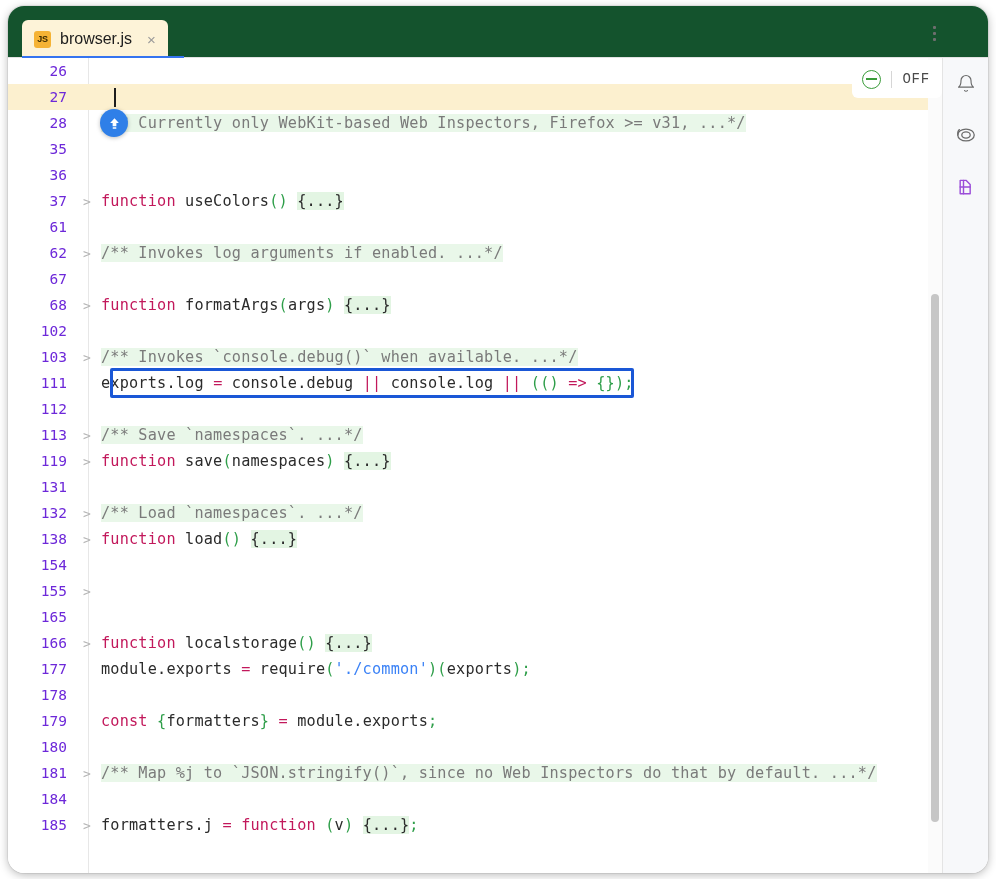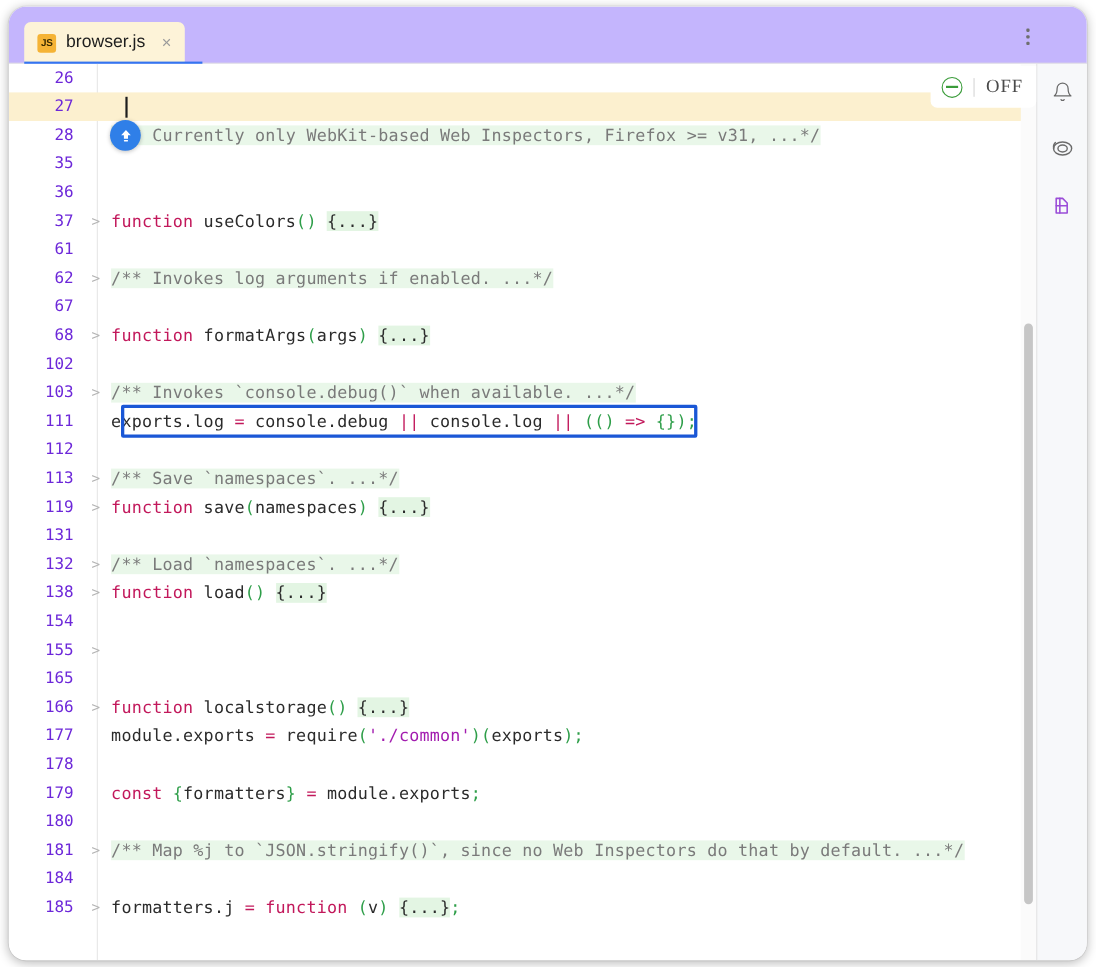--- a/index.html
+++ b/index.html
@@ -19,21 +19,21 @@
     border-radius: 16px;
     box-shadow: 0 2px 10px rgba(0,0,0,0.28), 0 0 0 1px rgba(0,0,0,0.06);
     overflow: hidden;
   }
 
   
   #tab-strip {
     position: absolute;
     left: 0; top: 0;
     width: 980px; height: 52px;
-    background: #c4b5fd;
+    background: #14532d;
     border-bottom: 1px solid #e2e2e2;
   }
   #tab-active {
     position: absolute;
     left: 14px; top: 14px;
     height: 38px;
     padding: 0 12px 0 12px;
     background: #fdf3d8;
     border-radius: 6px 6px 0 0;
     display: flex;
@@ -104,24 +104,24 @@
     cursor: pointer;
   }
   #inspection-status-icon b {
     display: block; width: 11px; height: 1.8px;
     background: #3a9c3a;
   }
   #inspection-divider {
     width: 1px; height: 17px; background: #d6d6d6;
   }
   #inspection-label {
-    font-size: 17px; color: #4a4a4a;
+    font-size: 14px; color: #4a4a4a;
     letter-spacing: 0.8px;
     cursor: pointer;
-    font-family: Liberation Serif, serif;
+    font-family: Liberation Mono, monospace;
   }
 
   
   #right-sidebar {
     position: absolute;
     right: 0; top: 52px;
     width: 46px; height: 815px;
     background: #f7f8fa;
     border-left: 1px solid #e4e4e4;
     padding-top: 10px;
@@ -185,21 +185,21 @@
     font-size: 15.2px;
     font-family: "DejaVu Sans Mono", "Liberation Mono", monospace;
     color: #2b2b2b;
     letter-spacing: 0.2px;
     padding-left: 3px;
   }
 
   
   .t-kw   { color: #c2185b; }
   .t-par  { color: #2e9e49; }
-  .t-str  { color: #a21caf; margin-top: 16px; }
+  .t-str  { color: #3b82f6; margin-top: 16px; }
   .t-cmt  { color: #8c8c8c; }
   .t-doc  { color: #7a7a7a; background: #e9f7e9; }
   .t-op   { color: #c2185b; }
   .t-fold { background: #e3f5e3; }
   .t-plain{ color: #2b2b2b; }
 
   
   #caret {
     position: absolute;
     left: 106px; top: 6px;

